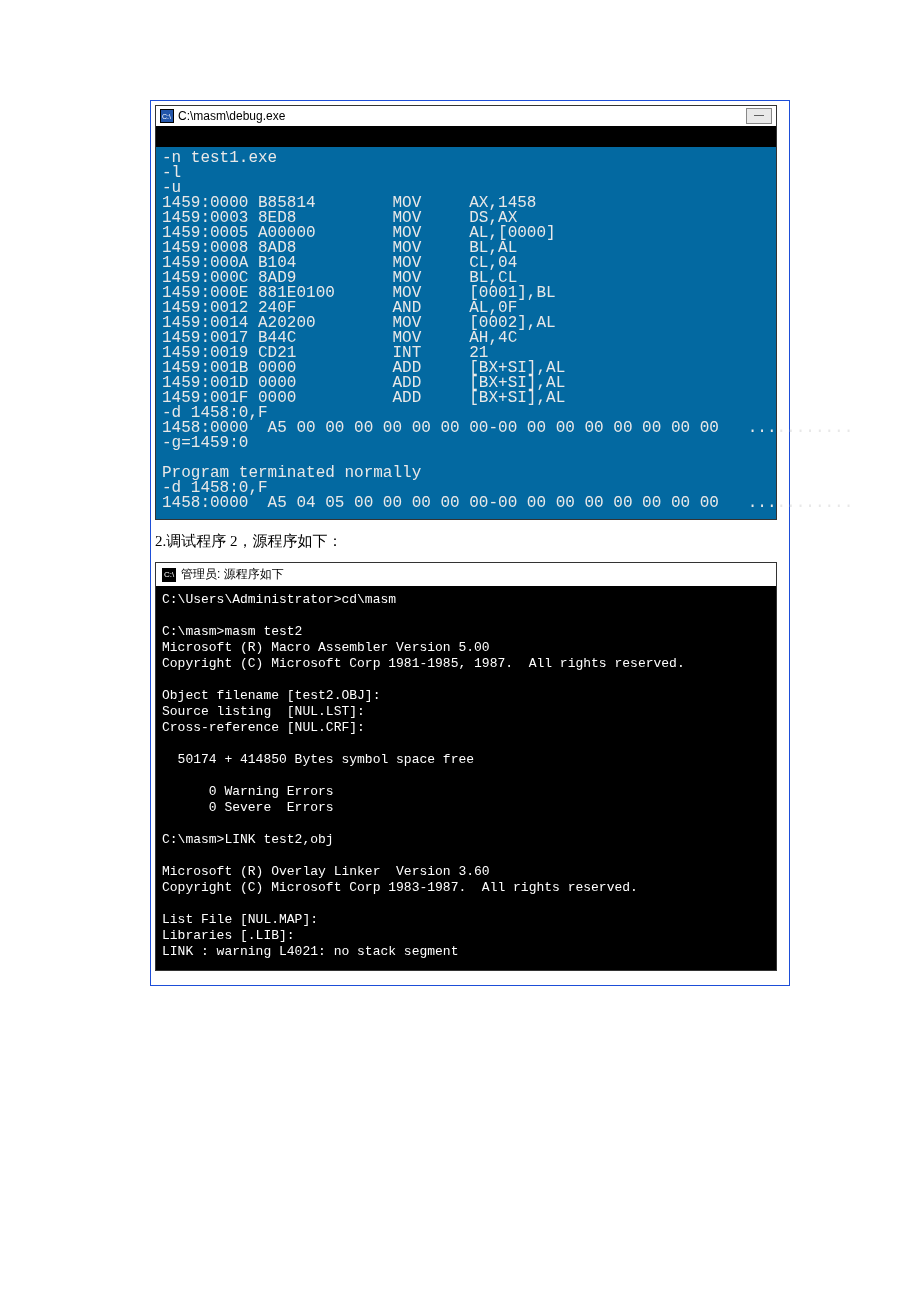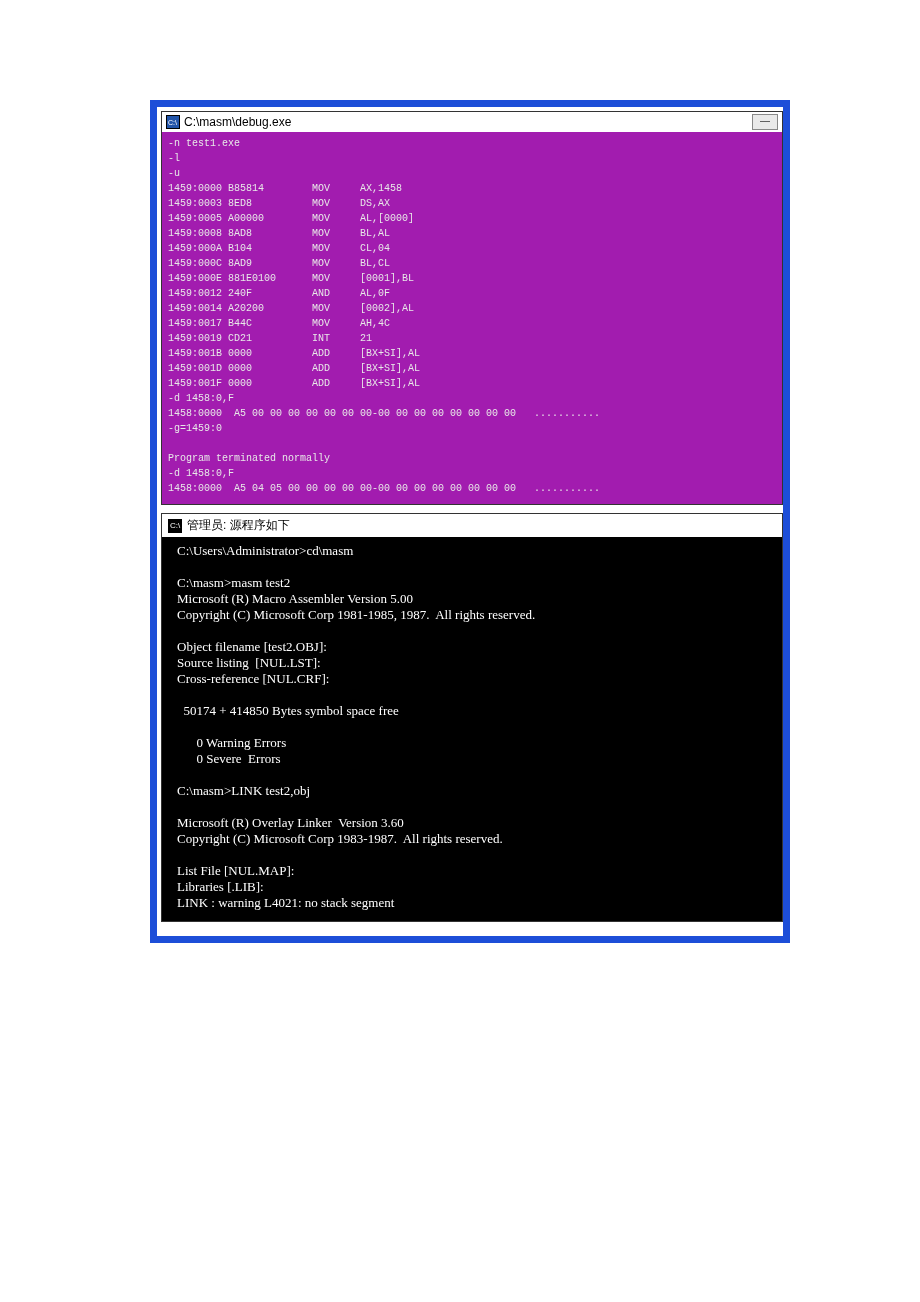--- a/index.html
+++ b/index.html
@@ -11,22 +11,22 @@
     justify-content: center;
   }
   .page {
     width: 920px;
     min-height: 1302px;
     background: #fff;
     box-sizing: border-box;
     padding: 100px 130px 0 150px;
   }
   .doc-frame {
-    border: 7px solid #1d4ed8;
-    padding: 4px 0 6px 4px;
+    border: 1px solid #1d4ed8;
+    padding: 4px 12px 6px 4px;
   }
   .window {
     border: 1px solid #333;
     background: #000;
     margin-bottom: 8px;
   }
   .titlebar {
     background: #fff;
     display: flex;
     align-items: center;
@@ -59,37 +59,37 @@
     height: 14px;
     background: #e9e9e9;
     border: 1px solid #888;
     font-size: 10px;
     line-height: 12px;
     text-align: center;
     font-family: Arial, sans-serif;
     color: #333;
   }
   .terminal {
-    background: #a21caf;
+    background: #0369a1;
     color: #e8e8e8;
     font-family: "Consolas", "Courier New", monospace;
-    font-size: 10px;
+    font-size: 16px;
     line-height: 15px;
     padding: 4px 6px 8px 6px;
     white-space: pre;
+    margin-top: 21px;
   }
   .terminal2 {
     background: #000;
     color: #fff;
-    font-family: Liberation Serif, serif;
+    font-family: Liberation Mono, monospace;
     font-size: 13px;
     line-height: 16px;
     padding: 6px 6px 10px 6px;
     white-space: pre;
-    margin-left: 9px;
   }
   .caption {
     font-family: "SimSun", serif;
     font-size: 15px;
     color: #000;
     margin: 10px 0 10px 0;
     line-height: 22px;
   }
   .titlebar2 {
     background: #fff;
@@ -151,20 +151,21 @@
 1459:001F 0000          ADD     [BX+SI],AL
 -d 1458:0,F
 1458:0000  A5 00 00 00 00 00 00 00-00 00 00 00 00 00 00 00   ...........
 -g=1459:0
 
 Program terminated normally
 -d 1458:0,F
 1458:0000  A5 04 05 00 00 00 00 00-00 00 00 00 00 00 00 00   ...........</div>
     </div>
 
+    <div class="caption">2.调试程序 2，源程序如下：</div>
 
     <div class="window">
       <div class="titlebar2">
         <span class="icon2">C:\</span>
         <span>管理员: 源程序如下</span>
       </div>
       <div class="terminal2">C:\Users\Administrator&gt;cd\masm
 
 C:\masm&gt;masm test2
 Microsoft (R) Macro Assembler Version 5.00

